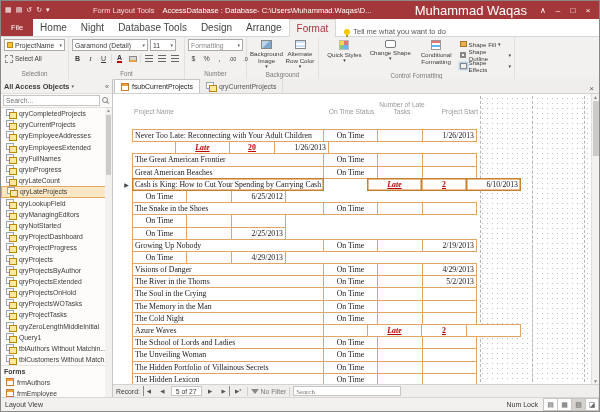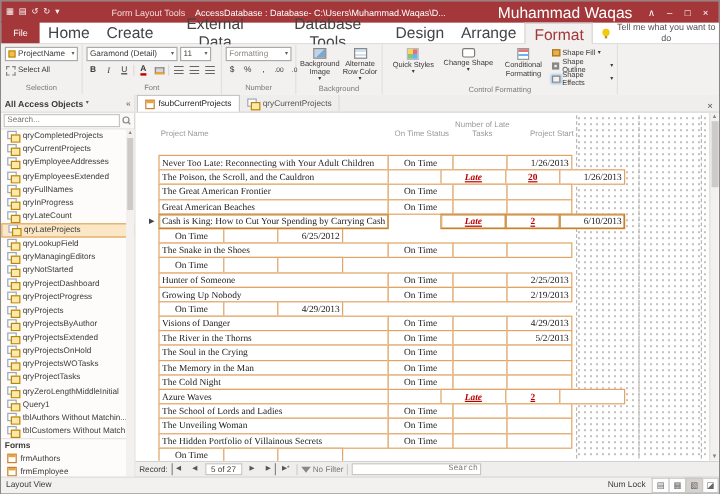--- a/index.html
+++ b/index.html
@@ -12,23 +12,23 @@
   .qat { display:flex; gap:4px; align-items:center; font-size:7px; }
   .qat span { opacity:.95; }
   .title-center { display:flex; gap:8px; align-items:center; margin:0 auto; white-space:nowrap; }
   .context-title { font-size:7.5px; color:#f3d9d9; }
   .window-title { font-size:7.5px; }
   .tb-user { font-size:13px; margin-right:4px; white-space:nowrap; }
   .win-ctl { display:flex; gap:1px; }
   .win-ctl span { width:14px; height:14px; display:flex; align-items:center; justify-content:center; font-size:8px; }
 
   
-  .tabrow { height:18px; background:#fff; display:flex; align-items:flex-end; border-bottom:1px solid #d8d6d4; flex:none;text-align:center; }
+  .tabrow { height:18px; background:#fff; display:flex; align-items:flex-end; border-bottom:1px solid #d8d6d4; flex:none; }
   .tab-file { background:#a4373a; color:#fff; padding:0 10px; height:18px; display:flex; align-items:center; font-size:7.5px; }
-  .rtab { padding:0 7px; height:18px; display:flex; align-items:center; font-size:13px; color:#444; }
+  .rtab { padding:0 7px; height:18px; display:flex; align-items:center; font-size:10px; color:#444; }
   .rtab.active { background:#f3f1f0; color:#a4373a; border:1px solid #d8d6d4; border-bottom:none; margin-bottom:-1px; }
   .tellme { display:flex; align-items:center; gap:3px; margin-left:8px; font-size:7.5px; color:#555; }
   .bulb { width:6px; height:6px; border-radius:50%; background:#f2c811; position:relative; flex:none; }
   .bulb::after { content:""; position:absolute; left:2px; top:6px; width:2px; height:2px; background:#b5941a; }
 
   
   .ribbon { height:42px; background:#f3f1f0; display:flex; flex:none; }
   .group { display:flex; flex-direction:column; padding:2px 3px 0; border-right:1px solid #e2e0de; }
   .group-body { flex:1; display:flex; flex-direction:column; gap:2px; }
   .group-label { height:10px; font-size:6.3px; color:#7c7a77; text-align:center; line-height:10px; }
@@ -124,21 +124,21 @@
 
   
   .recnav { height:13px; background:#f0eeec; border-top:1px solid #d4d2d0; display:flex; align-items:center; gap:3px; padding:0 3px; font-size:6.8px; color:#3b3a39; flex:none; }
   .rn-btn { width:11px; height:10px; display:flex; align-items:center; justify-content:center; font-size:5.5px; color:#555; }
   .rn-btn.edge { border-left:1px solid #888; }
   .rn-btn.edge-r { border-right:1px solid #888; }
   .rn-pos { background:#fff; border:1px solid #c8c6c4; padding:0 4px; height:10px; line-height:9px; }
   .rn-sep { width:1px; height:9px; background:#d0cecc; }
   .funnel { width:0; height:0; border-left:4px solid transparent; border-right:4px solid transparent; border-top:5px solid #8a8886; }
   .rn-filter { color:#797774; display:flex; align-items:center; gap:2px; }
-  .recnav input { width:108px; height:10px; border:1px solid #c8c6c4; font-size:6.8px; padding:0 2px; font-family:Liberation Mono, monospace;text-align:right; }
+  .recnav input { width:108px; height:10px; border:1px solid #c8c6c4; font-size:6.8px; padding:0 2px; font-family:Liberation Serif, serif; }
 
   
   .statusbar { height:14px; background:#f3f1f0; border-top:1px solid #d8d6d4; display:flex; align-items:center; padding-left:4px; font-size:7px; color:#3b3a39; flex:none; }
   .sb-right { margin-left:auto; display:flex; align-items:center; gap:5px; }
   .viewbtns { display:flex; }
   .vb { width:14px; height:13px; border:1px solid #c8c6c4; border-right:none; background:#fdfdfd; display:flex; align-items:center; justify-content:center; font-size:7px; color:#666; }
   .vb:last-child { border-right:1px solid #c8c6c4; }
   .vb.active { background:#d6d2ce; }
 </style>
 </head>
@@ -163,22 +163,21 @@
       <span>∧</span>
       <span>–</span>
       <span>□</span>
       <span>×</span>
     </div>
   </div>
 
   <div class="tabrow">
     <div class="tab-file">File</div>
     <div class="rtab">Home</div>
-    <div class="rtab">Create</div>
-    <div class="rtab">External Data</div>
+    <div class="rtab">Night</div>
     <div class="rtab">Database Tools</div>
     <div class="rtab">Design</div>
     <div class="rtab">Arrange</div>
     <div class="rtab active">Format</div>
     <div class="tellme">
       <span class="bulb"></span>
       <span>Tell me what you want to do</span>
     </div>
   </div>
 
@@ -470,21 +469,20 @@
                 <div class="rowgrid">
                   <div class="cell name">Never Too Late: Reconnecting with Your Adult Children</div>
                   <div class="cell status">On Time</div>
                   <div class="cell tasks"></div>
                   <div class="cell date">1/26/2013</div>
                 </div>
               </div>
               <div class="trow">
                 <div class="selcell"></div>
                 <div class="rowgrid">
-                  <div class="cell name">The Poison, the Scroll, and the Cauldron</div>
                   <div class="cell status late-txt">Late</div>
                   <div class="cell tasks late-num">20</div>
                   <div class="cell date">1/26/2013</div>
                 </div>
               </div>
               <div class="trow">
                 <div class="selcell"></div>
                 <div class="rowgrid">
                   <div class="cell name">The Great American Frontier</div>
                   <div class="cell status">On Time</div>
@@ -533,21 +531,20 @@
                 <div class="selcell"></div>
                 <div class="rowgrid">
                   <div class="cell status">On Time</div>
                   <div class="cell tasks"></div>
                   <div class="cell date"></div>
                 </div>
               </div>
               <div class="trow">
                 <div class="selcell"></div>
                 <div class="rowgrid">
-                  <div class="cell name">Hunter of Someone</div>
                   <div class="cell status">On Time</div>
                   <div class="cell tasks"></div>
                   <div class="cell date">2/25/2013</div>
                 </div>
               </div>
               <div class="trow">
                 <div class="selcell"></div>
                 <div class="rowgrid">
                   <div class="cell name">Growing Up Nobody</div>
                   <div class="cell status">On Time</div>
@@ -640,20 +637,21 @@
                 <div class="rowgrid">
                   <div class="cell name">The Hidden Portfolio of Villainous Secrets</div>
                   <div class="cell status">On Time</div>
                   <div class="cell tasks"></div>
                   <div class="cell date"></div>
                 </div>
               </div>
               <div class="trow">
                 <div class="selcell"></div>
                 <div class="rowgrid">
+                  <div class="cell name">The Hidden Lexicon</div>
                   <div class="cell status">On Time</div>
                   <div class="cell tasks"></div>
                   <div class="cell date"></div>
                 </div>
               </div>
             </div>
         </div>
 
         <div class="vscroll">
           <span>▲</span>

